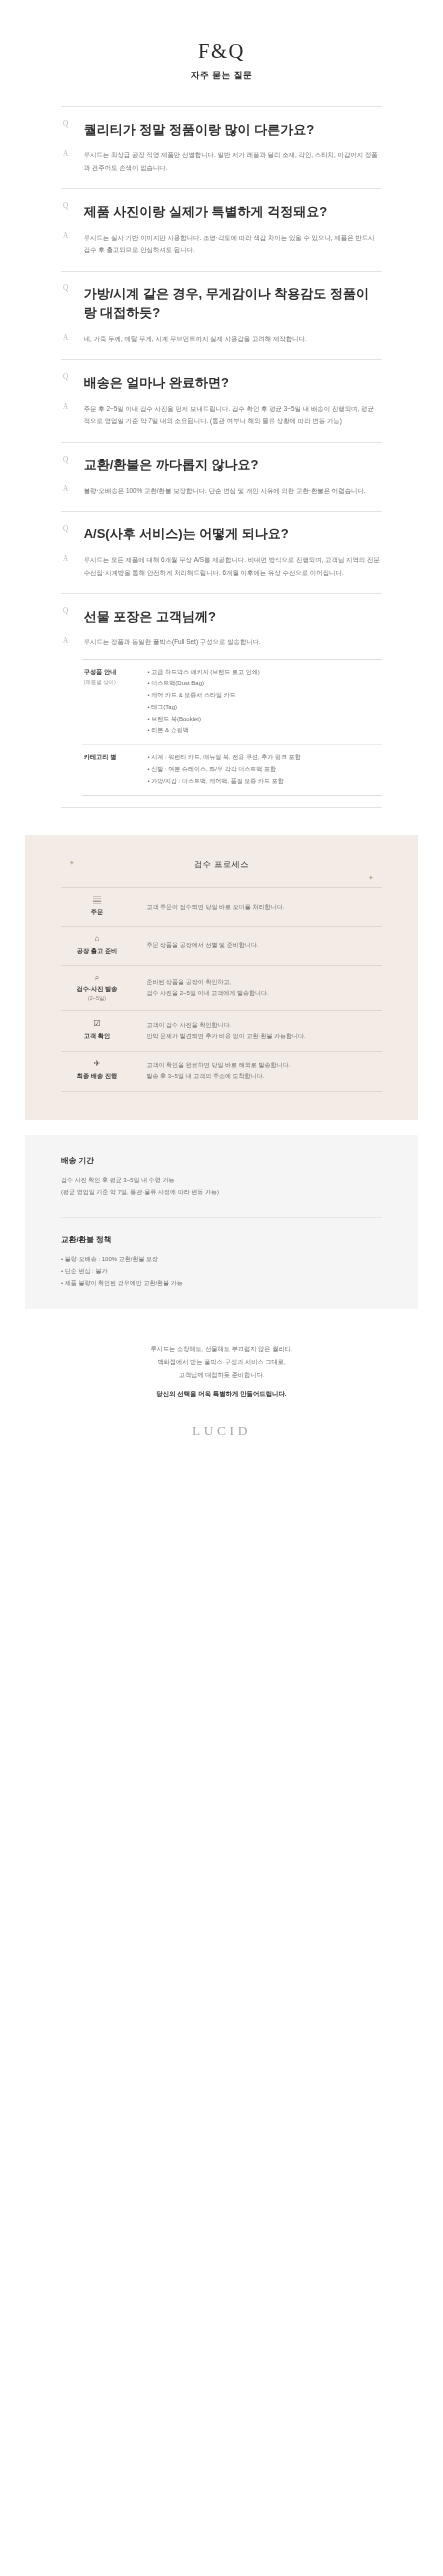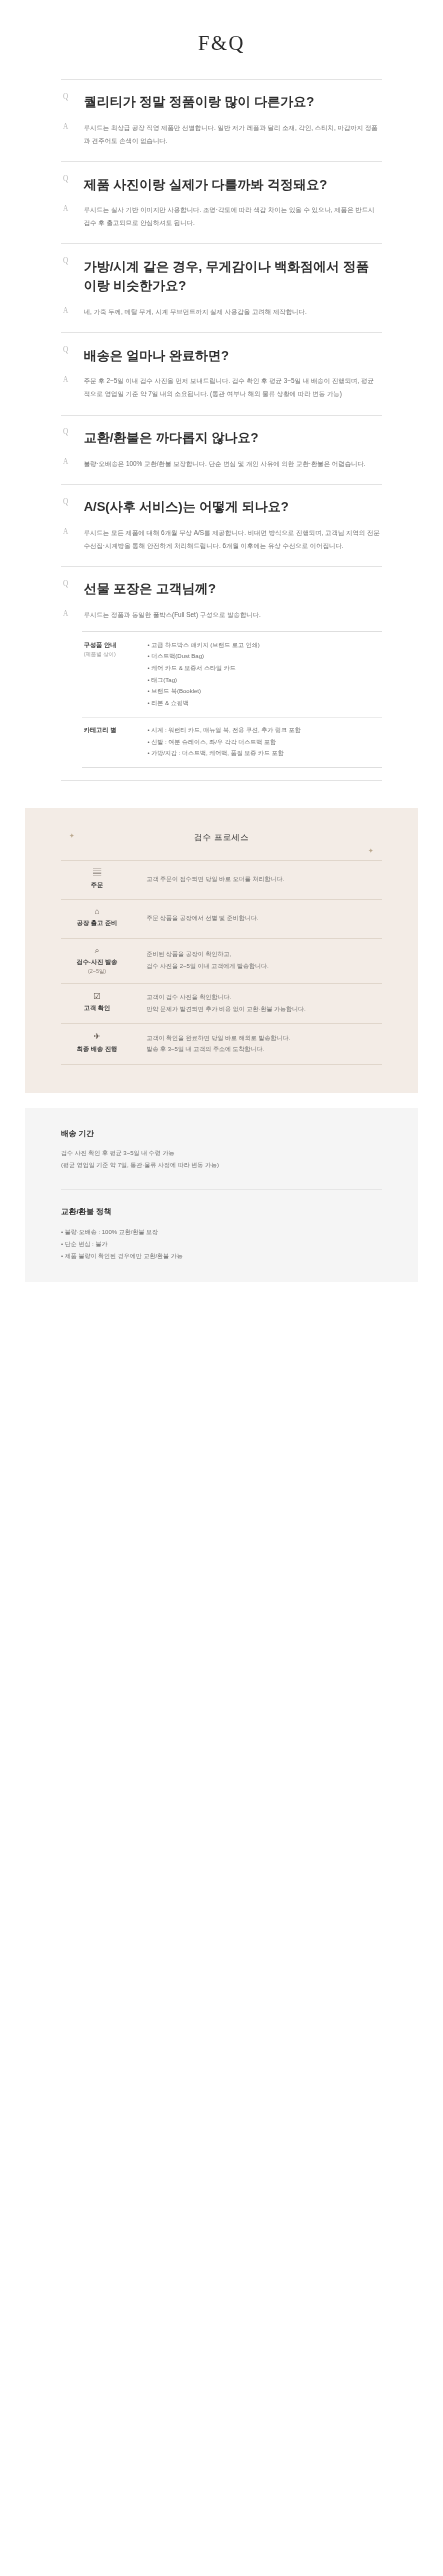--- a/index.html
+++ b/index.html
@@ -4,21 +4,21 @@
 <style>
   * { box-sizing: border-box; }
   html, body { margin: 0; padding: 0; }
   body {
     width: 443px;
     background: #ffffff;
     font-family: "Liberation Sans", sans-serif;
     color: #3a3a3a;
     -webkit-font-smoothing: antialiased;
   }
-  .page { width: 393px; margin: 0 auto; background: #fff; }
+  .page { width: 393px; margin: 8px auto; background: #fff; }
 
   
   .header { padding: 32px 0 0; text-align: center; }
   .brand-fq {
     font-family: "Liberation Serif", serif;
     font-size: 20.6px;
     letter-spacing: 1.5px;
     color: #2b2b2b;
     font-weight: 400;
   }
@@ -158,54 +158,55 @@
     color: #a9a9a9;
   }
 </style>
 </head>
 <body>
 
 <div class="page">
 
   <div class="header">
     <div class="brand-fq">F&amp;Q</div>
+    <div class="brand-sub">자주 묻는 질문</div>
   </div>
 
   <div class="faq">
 
     <div class="faq-item">
       <div class="row qrow">
         <div class="mark">Q</div>
         <div class="qtext">퀄리티가 정말 정품이랑 많이 다른가요?</div>
       </div>
       <div class="row arow">
         <div class="mark">A</div>
         <div class="atext">루시드는 최상급 공장 직영 제품만 선별합니다.
 일반 저가 레플과 달리 소재, 각인, 스티치, 마감까지
 정품과 견주어도 손색이 없습니다.</div>
       </div>
     </div>
 
     <div class="faq-item">
       <div class="row qrow">
         <div class="mark">Q</div>
-        <div class="qtext">제품 사진이랑 실제가 다를까봐 걱정돼요?</div>
+        <div class="qtext">제품 사진이랑 실제가 특별하게 걱정돼요?</div>
       </div>
       <div class="row arow">
         <div class="mark">A</div>
         <div class="atext">루시드는 실사 기반 이미지만 사용합니다.
 조명·각도에 따라 색감 차이는 있을 수 있으나,
 제품은 반드시 검수 후 출고되므로 안심하셔도 됩니다.</div>
       </div>
     </div>
 
     <div class="faq-item">
       <div class="row qrow">
         <div class="mark">Q</div>
-        <div class="qtext">가방/시계 같은 경우, 무게감이나 백화점에서 정품이랑 비슷한가요?</div>
+        <div class="qtext">가방/시계 같은 경우, 무게감이나 착용감도 정품이랑 대접하듯?</div>
       </div>
       <div class="row arow">
         <div class="mark">A</div>
         <div class="atext">네, 가죽 두께, 메탈 무게, 시계 무브먼트까지
 실제 사용감을 고려해 제작합니다.</div>
       </div>
     </div>
 
     <div class="faq-item">
       <div class="row qrow">
@@ -366,15 +367,22 @@
 
     <div class="infoblock">
       <div class="info-title">교환/환불 정책</div>
       <div class="info-body">• 불량·오배송 : 100% 교환/환불 보장
 • 단순 변심 : 불가
 • 제품 불량이 확인된 경우에만 교환/환불 가능</div>
     </div>
   </div>
 
 
+  <div class="footer">
+    <div class="footer-line">루시드는 소장해도, 선물해도 부끄럽지 않은 퀄리티.</div>
+    <div class="footer-line">백화점에서 받는 풀박스·구성과 서비스 그대로,</div>
+    <div class="footer-line">고객님께 대접하듯 준비합니다.</div>
+    <div class="footer-strong">당신의 선택을 더욱 특별하게 만들어드립니다.</div>
+    <div class="footer-logo">LUCID</div>
+  </div>
 
 </div>
 
 
 </body></html>

